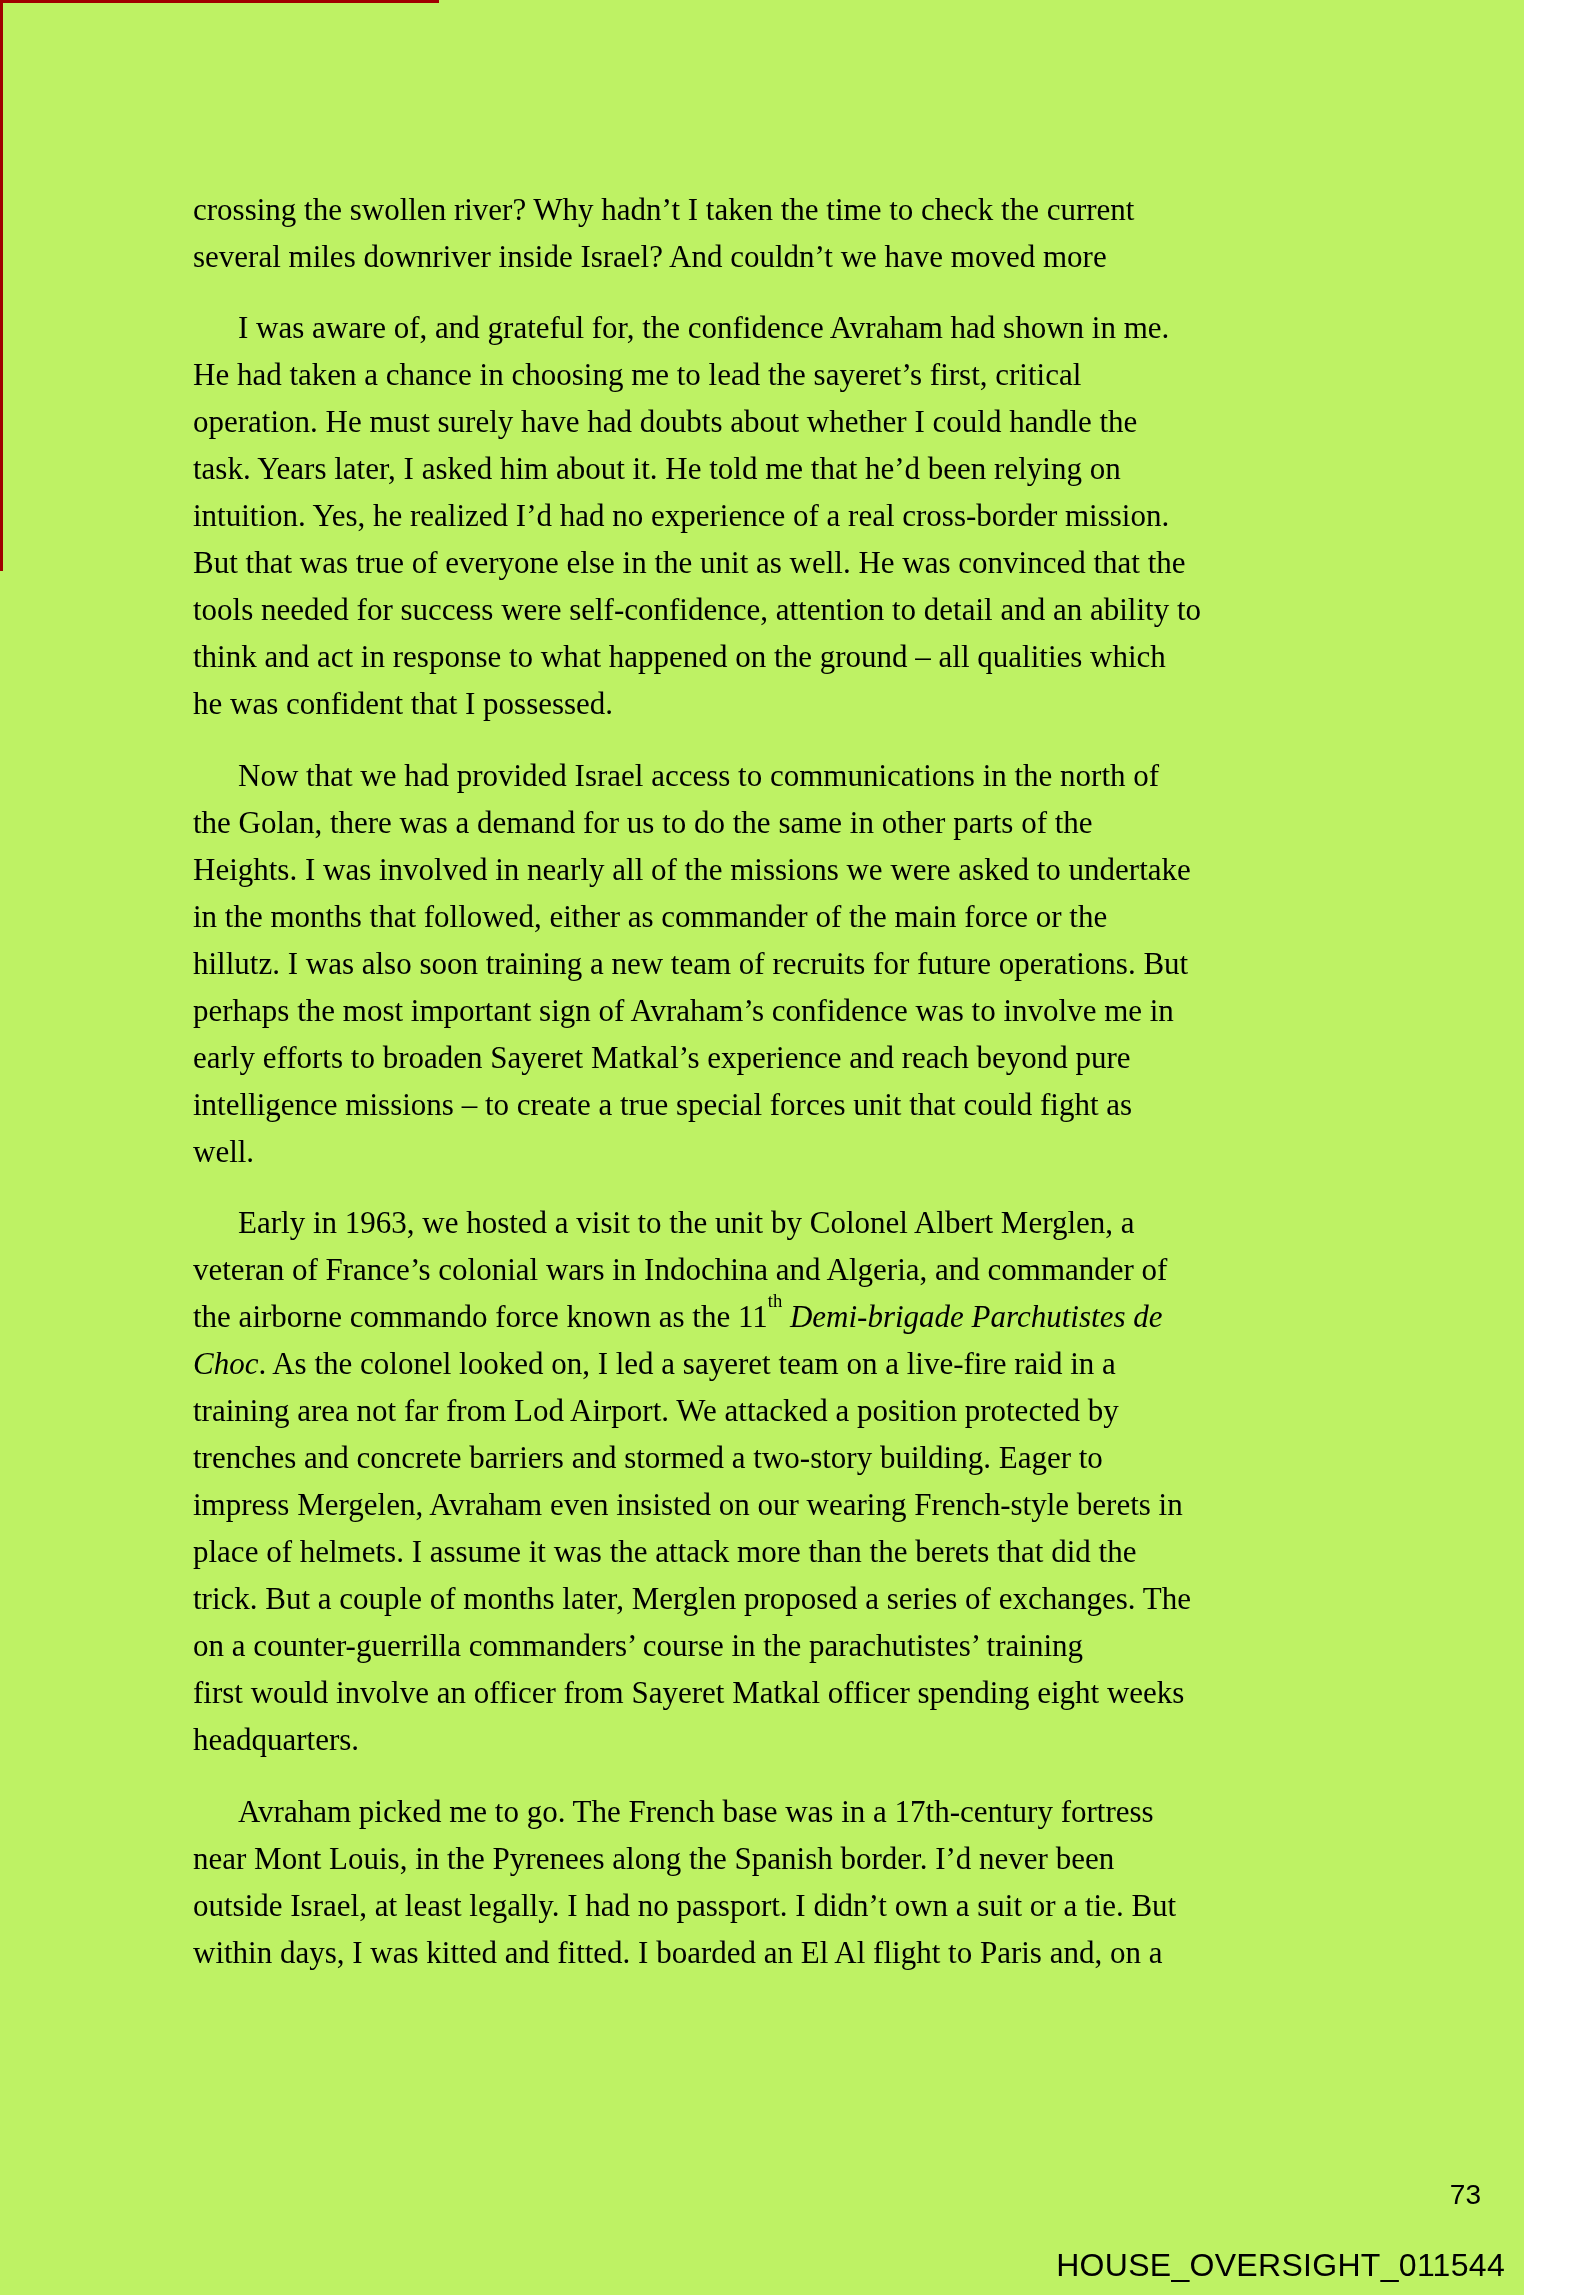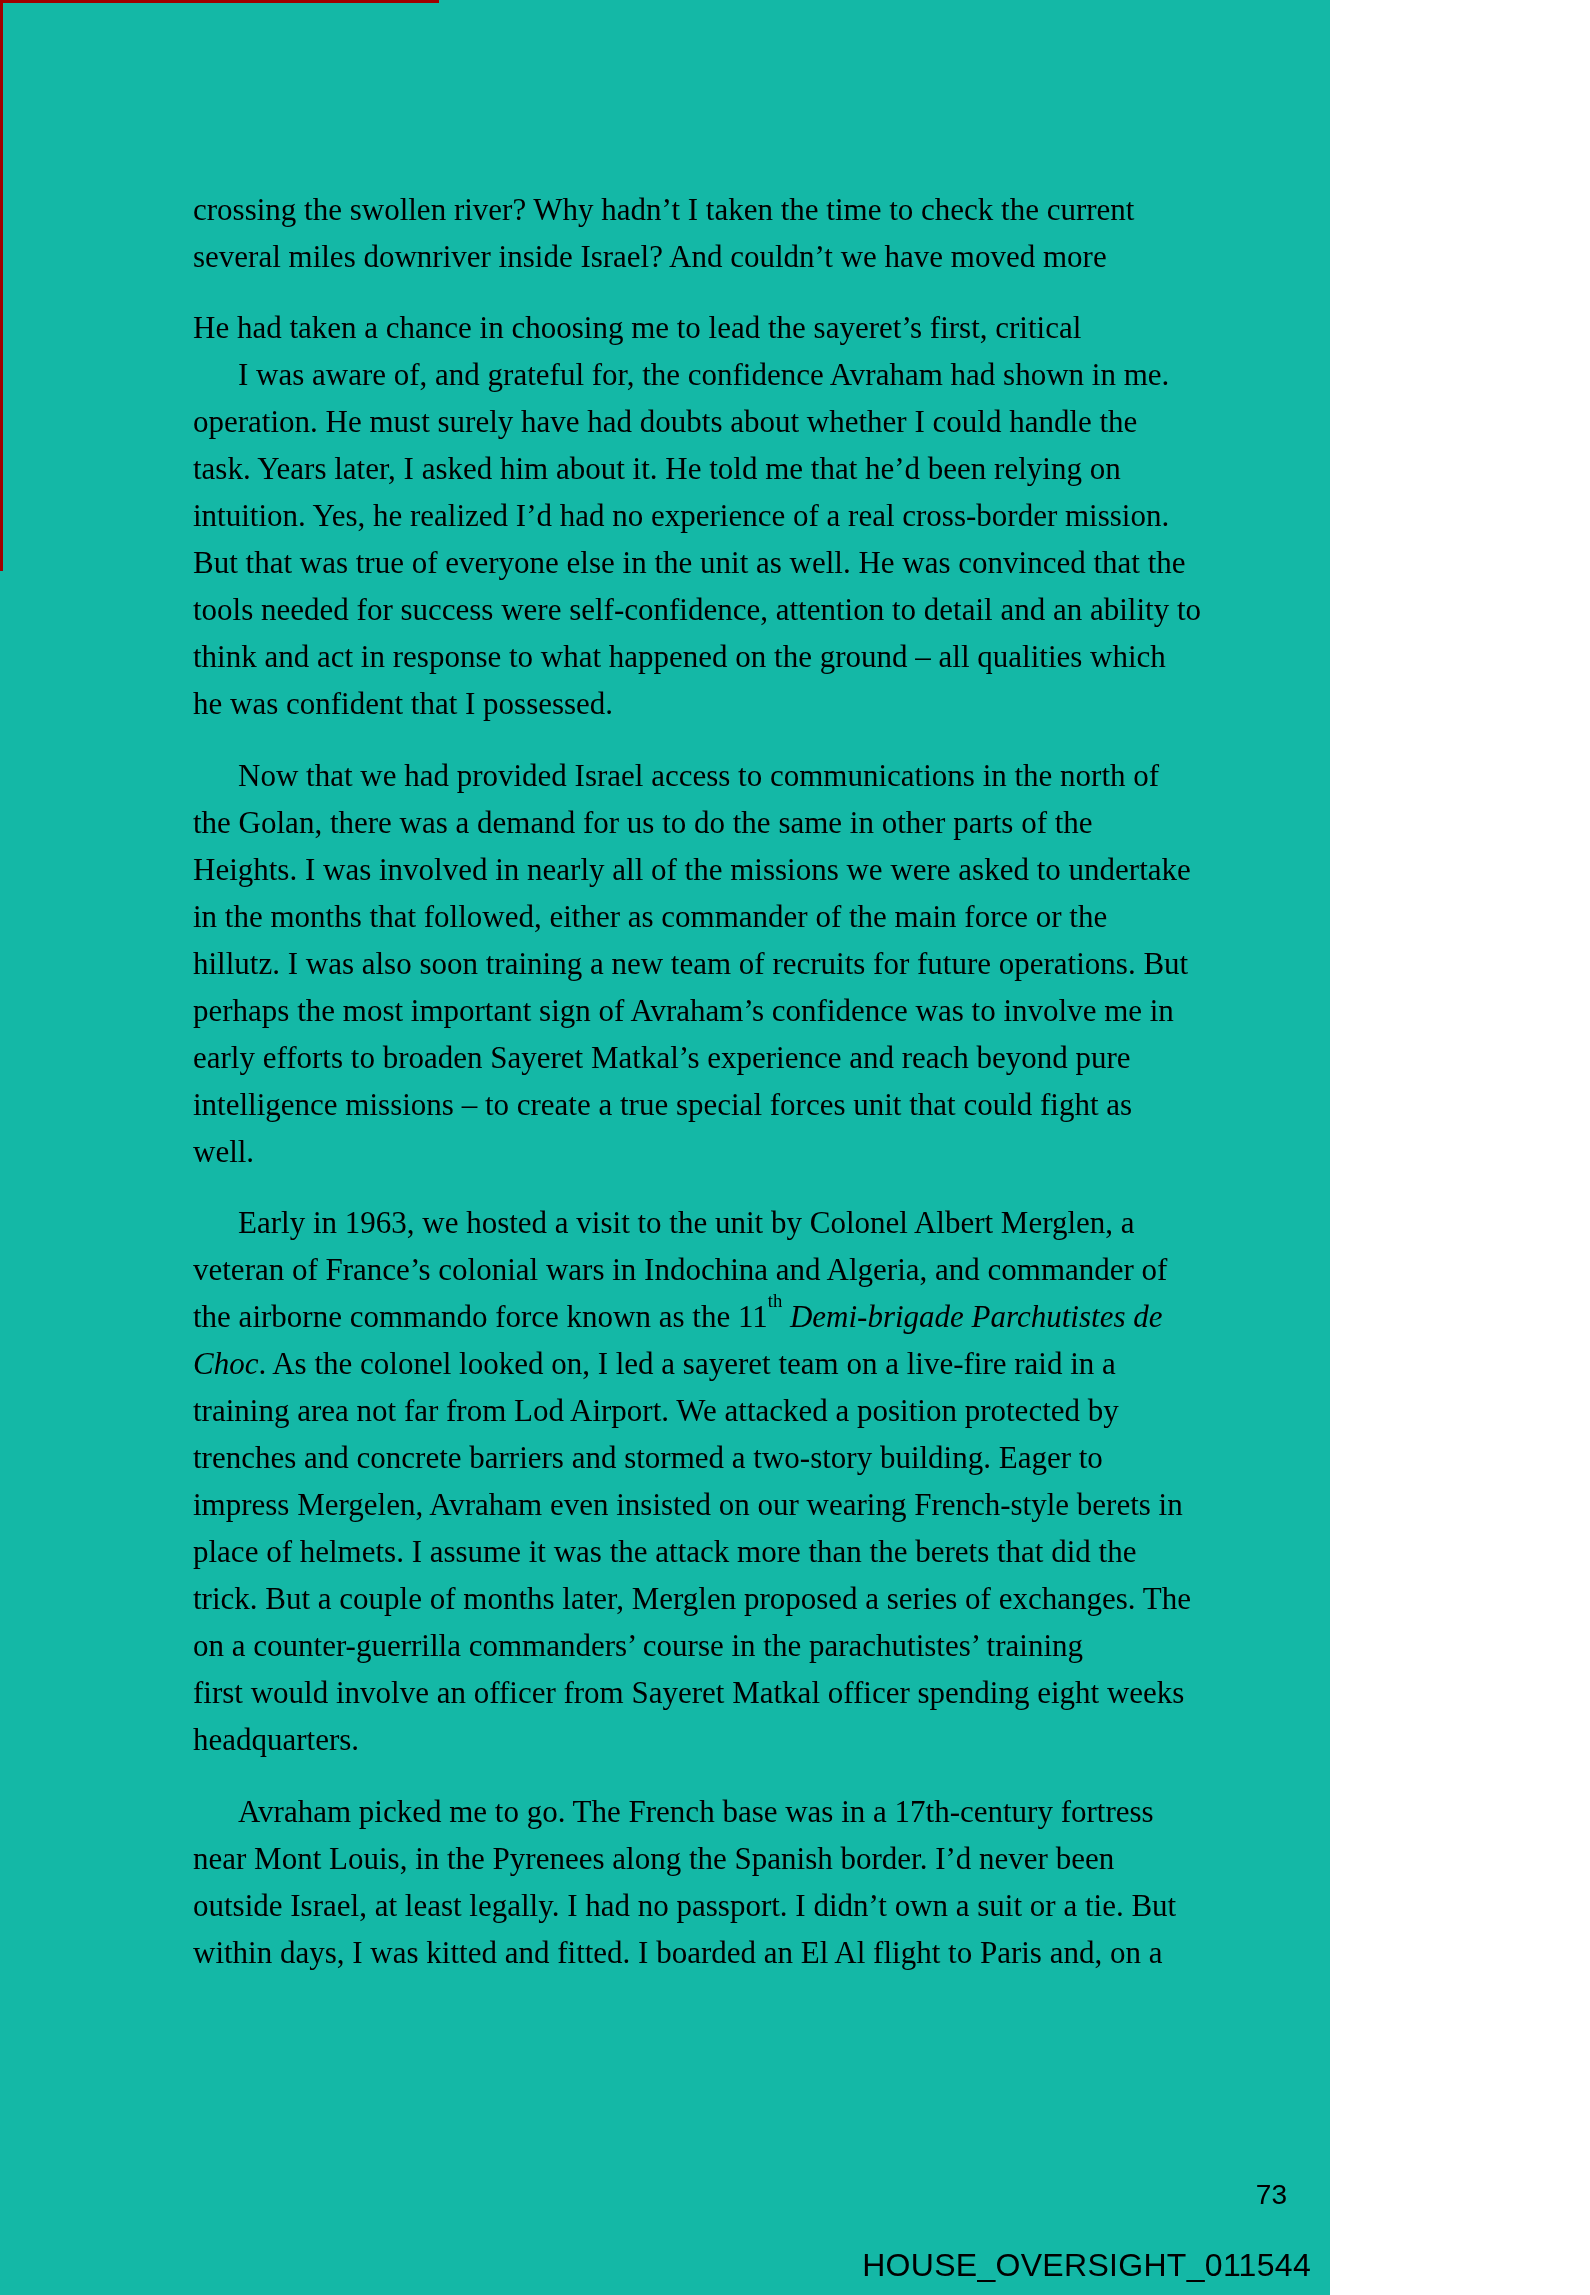--- a/index.html
+++ b/index.html
@@ -1,20 +1,20 @@
 <!DOCTYPE html>
 <html style="font-size:10.3px"><head>
 <meta charset="utf-8">
 <style>
   html, body { margin: 0; padding: 0; background: #ffffff; }
   .page {
     position: relative;
-    width: 1330px;
+    width: 1524px;
     height: 2295px;
-    background: #14b8a6;
+    background: #bef264;
     overflow: hidden;
     font-family: "Liberation Serif", "DejaVu Serif", serif;
     color: #000000;
   }
   .artifact { position: absolute; left: 0; top: 0; }
   .artifact.top-edge  { width: 439px; height: 3.2px; }
   .artifact.left-edge { width: 3.2px;  height: 571px; }
   .text {
     position: absolute;
     left: 193px;
@@ -60,22 +60,22 @@
 <div class="page">
   <div class="artifact top-edge" style="background: rgb(160, 0, 0);"></div>
   <div class="artifact left-edge" style="background: rgb(160, 0, 0);"></div>
 
   <main class="text">
       <p class="para">
         <span class="line"><span>crossing the swollen river? Why hadn’t I taken the time to check the current</span></span>
         <span class="line"><span>several miles downriver inside Israel? And couldn’t we have moved more</span></span>
       </p>
       <p class="para">
+        <span class="line indent"><span>I was aware of, and grateful for, the confidence Avraham had shown in me.</span></span>
         <span class="line"><span>He had taken a chance in choosing me to lead the sayeret’s first, critical</span></span>
-        <span class="line indent"><span>I was aware of, and grateful for, the confidence Avraham had shown in me.</span></span>
         <span class="line"><span>operation. He must surely have had doubts about whether I could handle the</span></span>
         <span class="line"><span>task. Years later, I asked him about it. He told me that he’d been relying on</span></span>
         <span class="line"><span>intuition. Yes, he realized I’d had no experience of a real cross-border mission.</span></span>
         <span class="line"><span>But that was true of everyone else in the unit as well. He was convinced that the</span></span>
         <span class="line"><span>tools needed for success were self-confidence, attention to detail and an ability to</span></span>
         <span class="line"><span>think and act in response to what happened on the ground – all qualities which</span></span>
         <span class="line"><span>he was confident that I possessed.</span></span>
       </p>
       <p class="para">
         <span class="line indent"><span>Now that we had provided Israel access to communications in the north of</span></span>

